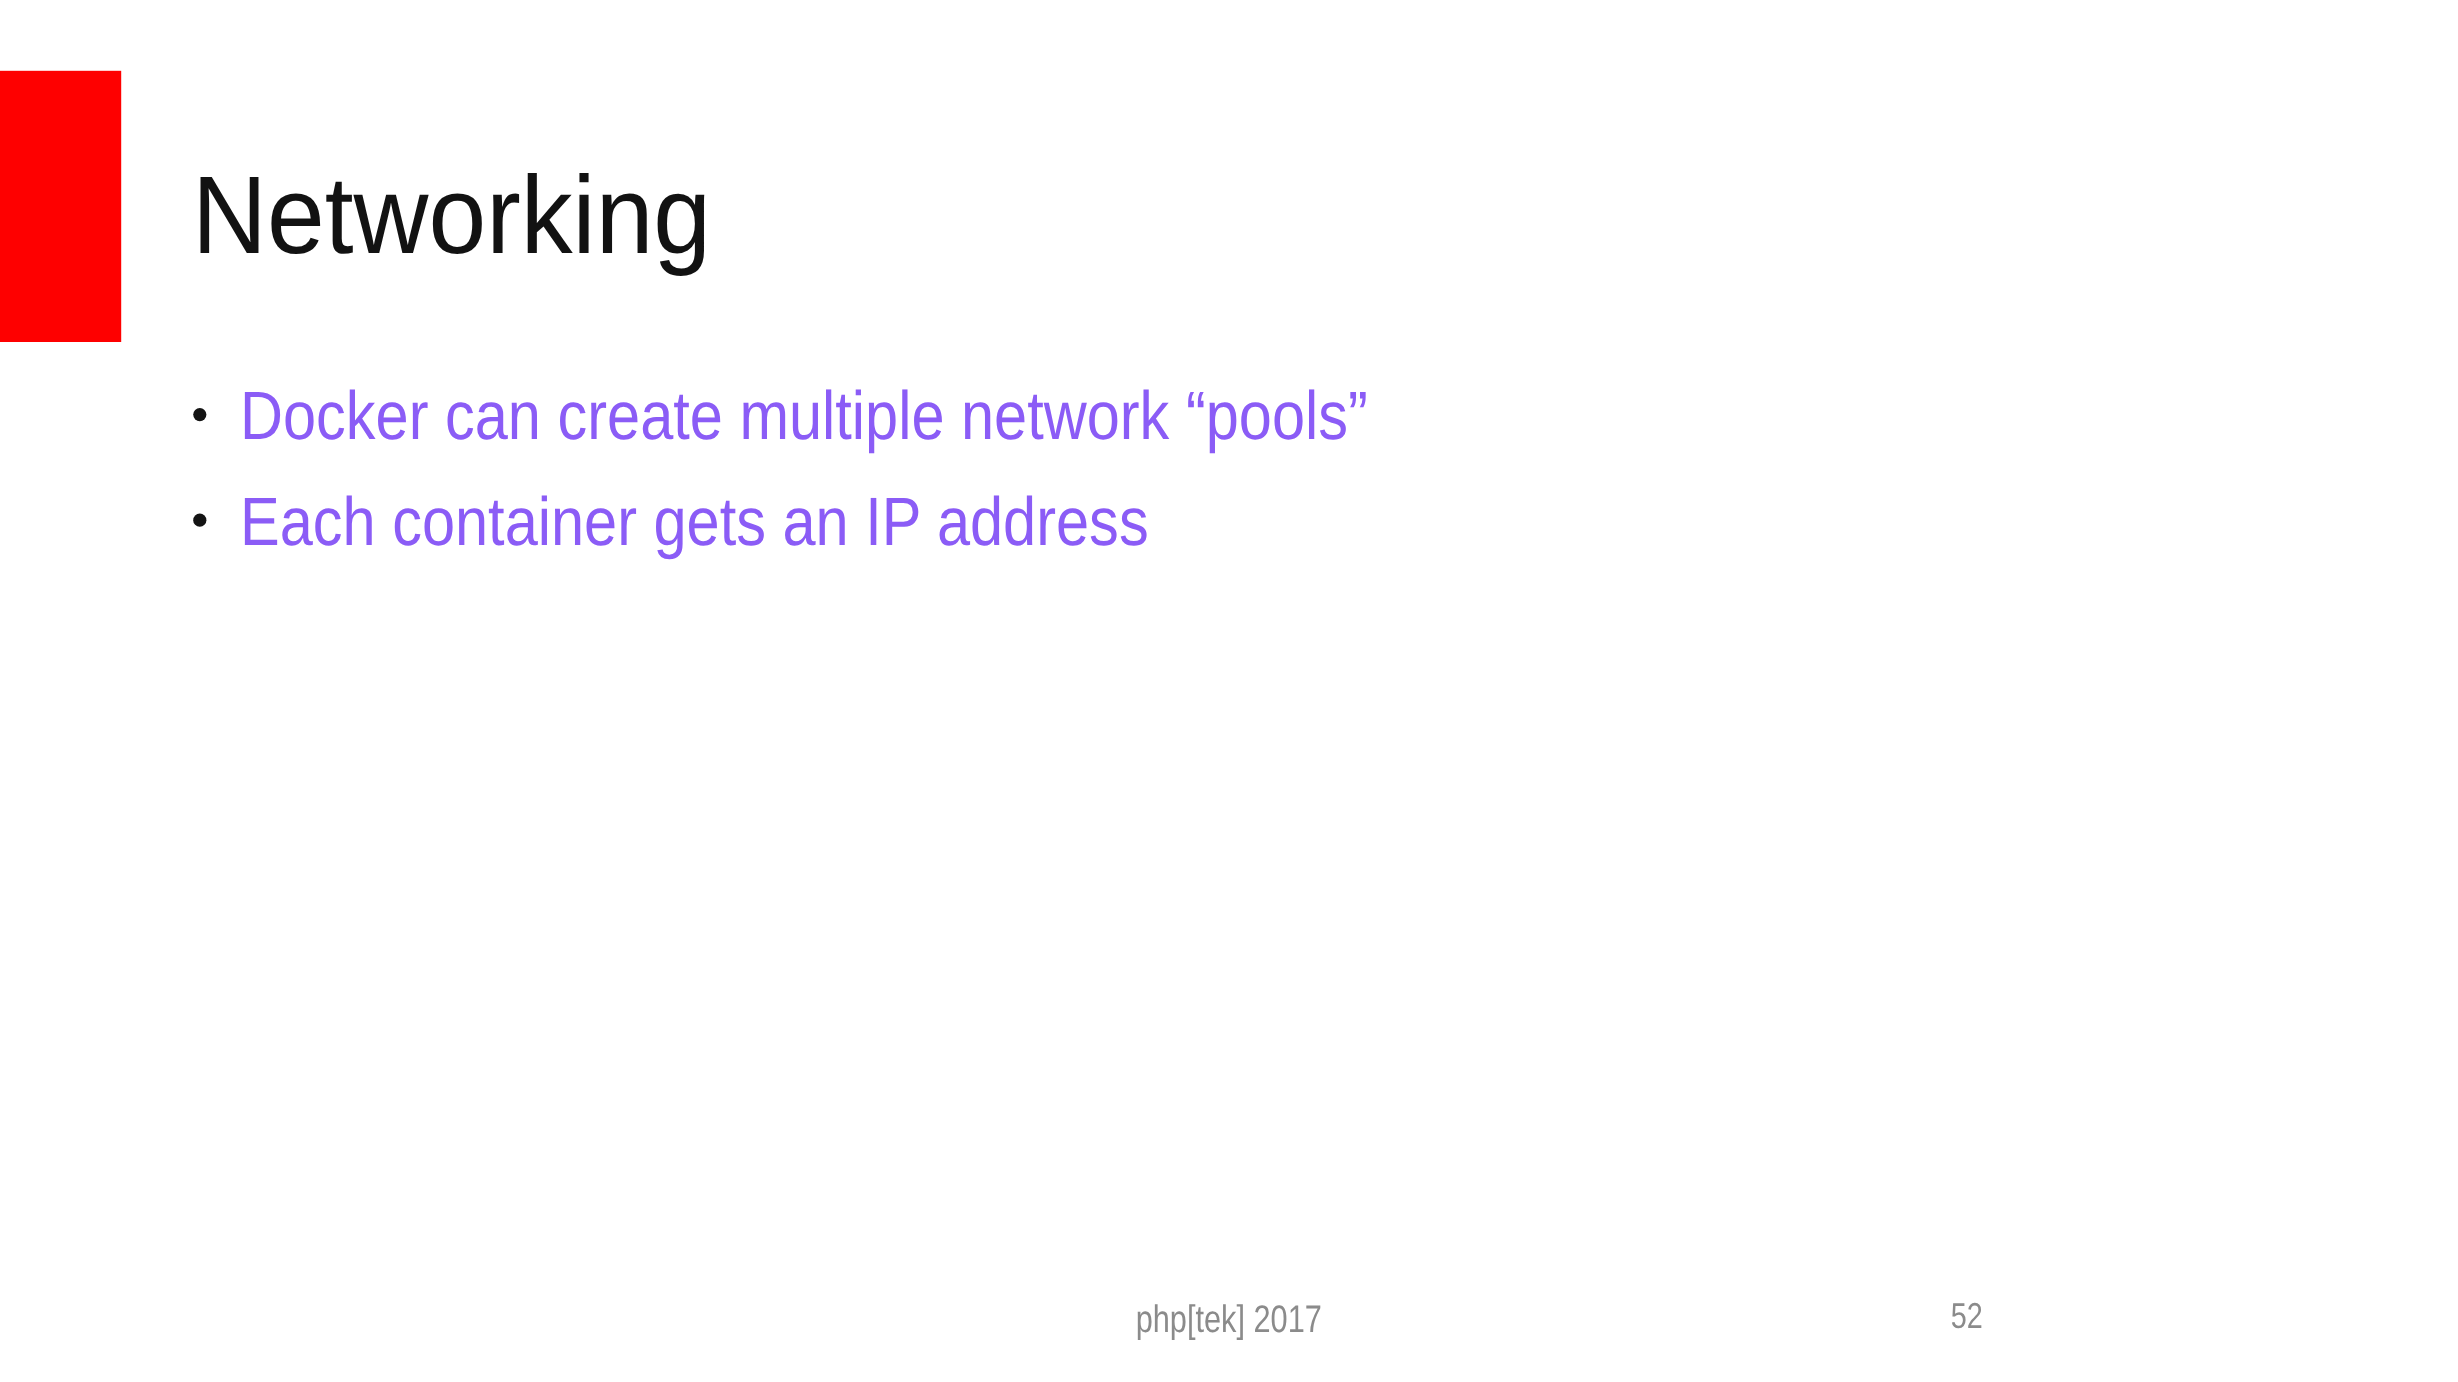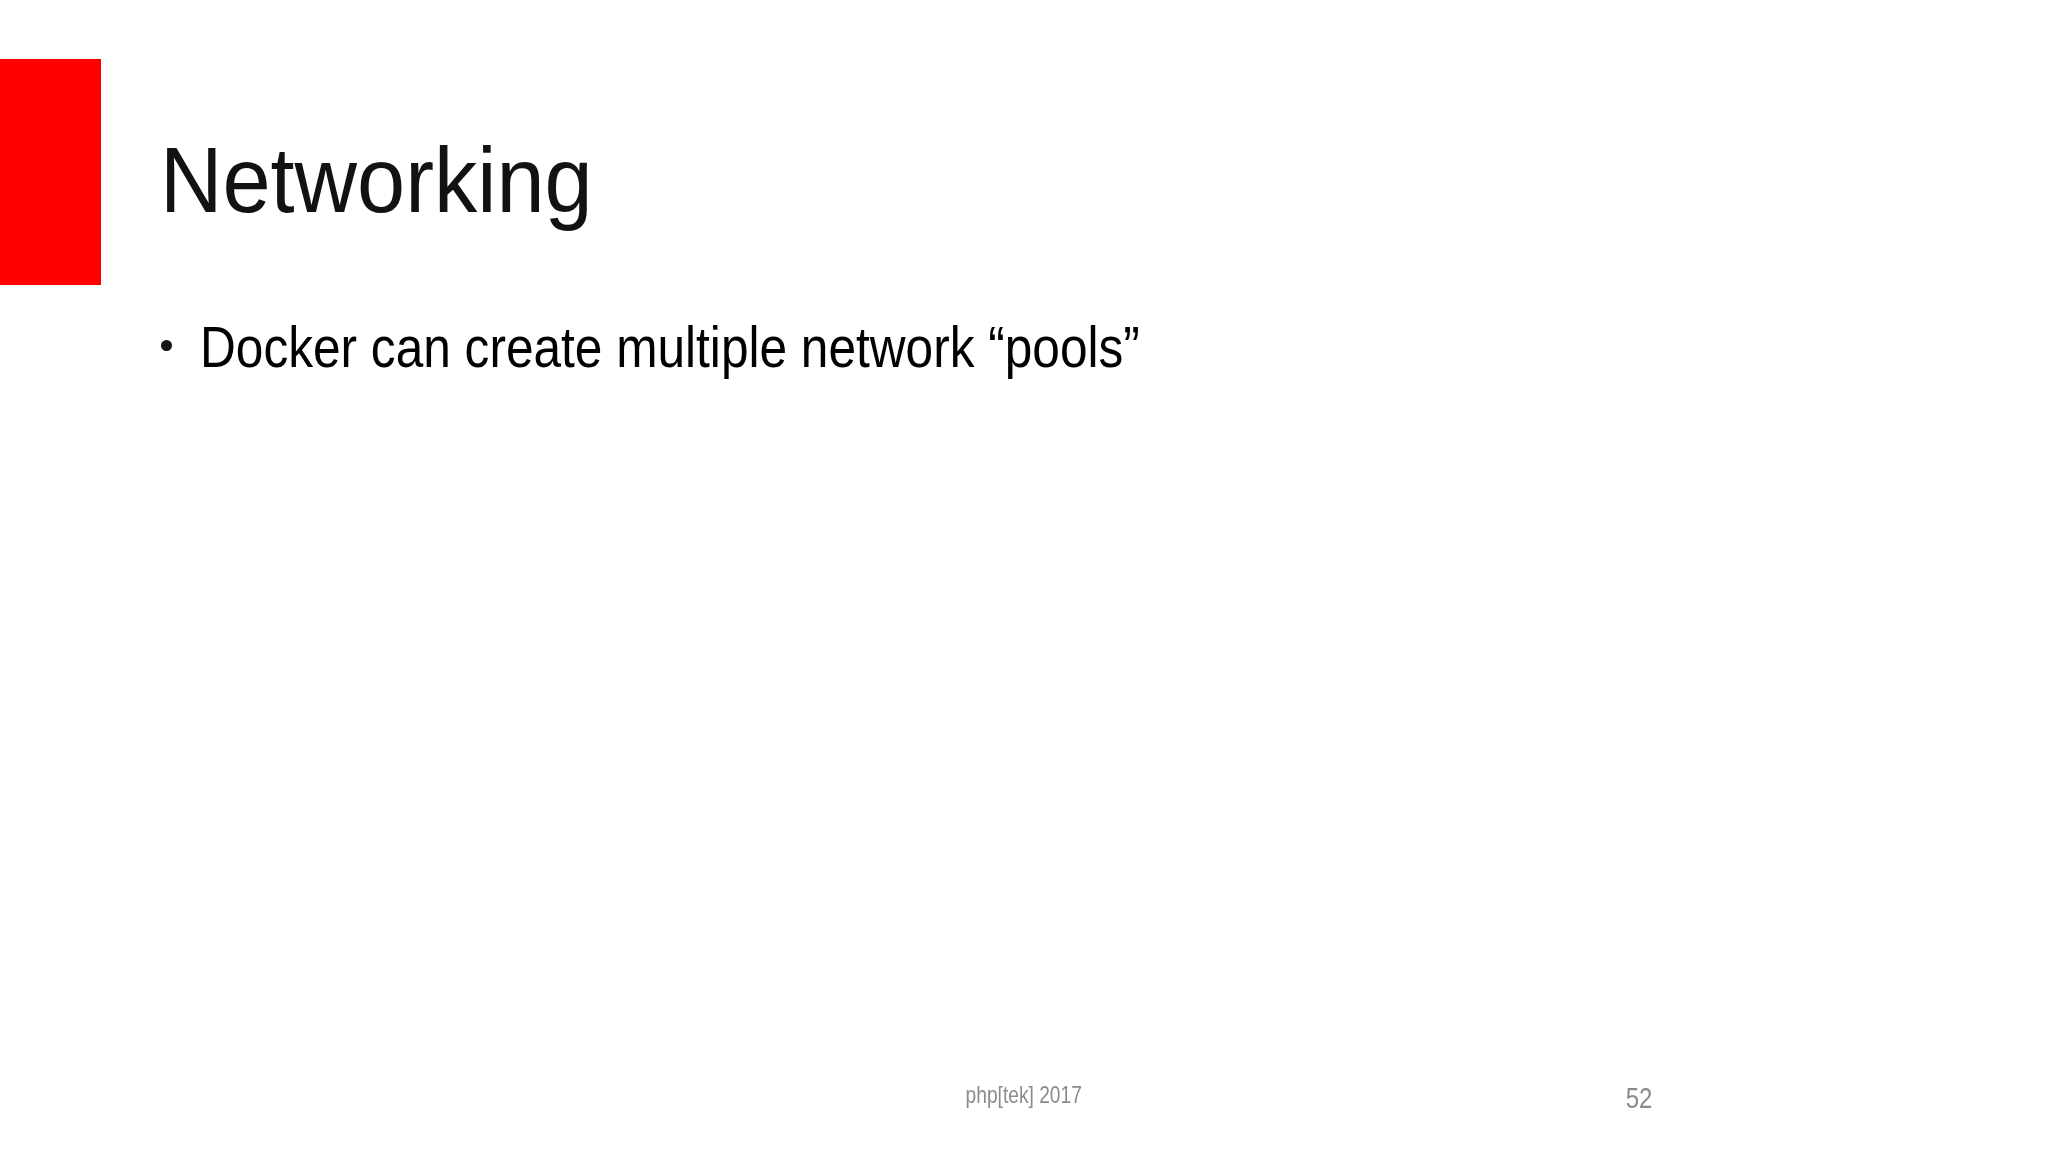--- a/index.html
+++ b/index.html
@@ -44,21 +44,21 @@
     padding: 0;
     list-style: none;
     width: 1700px;
   }
   .bullet-item {
     position: relative;
     height: 87.5px;
     line-height: 87.5px;
     padding-left: 40px;
     font-size: 57px;
-    color: #000000;
+    color: #8b5cf6;
     white-space: nowrap;
   }
   .bullet-marker {
     position: absolute;
     left: 1px;
     top: 36px;
     width: 11px;
     height: 11px;
     border-radius: 50%;
     background: #141414;
@@ -67,21 +67,21 @@
     display: inline-block;
     transform: scaleX(0.87);
     transform-origin: 0 50%;
   }
   .footer-event {
     position: absolute;
     left: 0;
     top: 1083px;
     width: 2048px;
     text-align: center;
-    font-size: 24px;
+    font-size: 32px;
     line-height: 1;
     color: #8b8b8b;
   }
   .footer-event .condense-center {
     display: inline-block;
     transform: scaleX(0.8);
     transform-origin: 50% 50%;
   }
   .page-number {
     position: absolute;
@@ -101,20 +101,24 @@
 
   <div class="accent-bar"></div>
 
   <h1 class="slide-title">Networking</h1>
 
   <ul class="bullet-list">
     <li class="bullet-item">
       <span class="bullet-marker"></span>
       <span class="bullet-text">Docker can create multiple network “pools”</span>
     </li>
+    <li class="bullet-item">
+      <span class="bullet-marker"></span>
+      <span class="bullet-text">Each container gets an IP address</span>
+    </li>
   </ul>
 
   <div class="footer-event">
     <span class="condense-center">php[tek] 2017</span>
   </div>
 
   <div class="page-number">52</div>
 
 </div>
 

